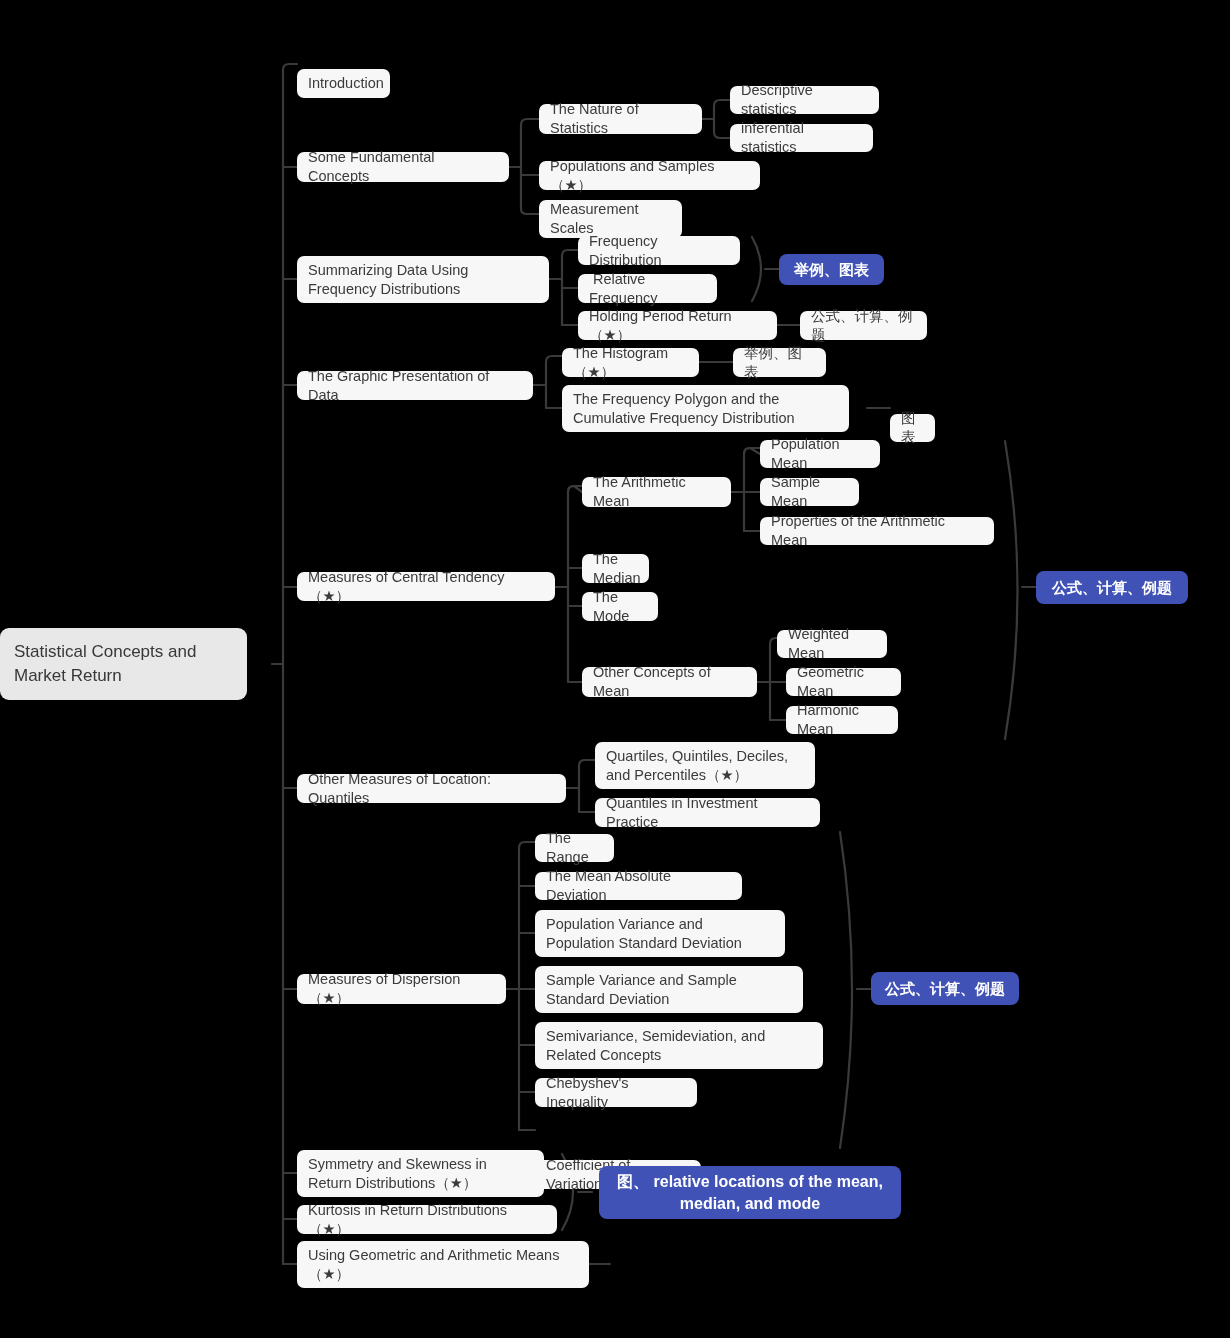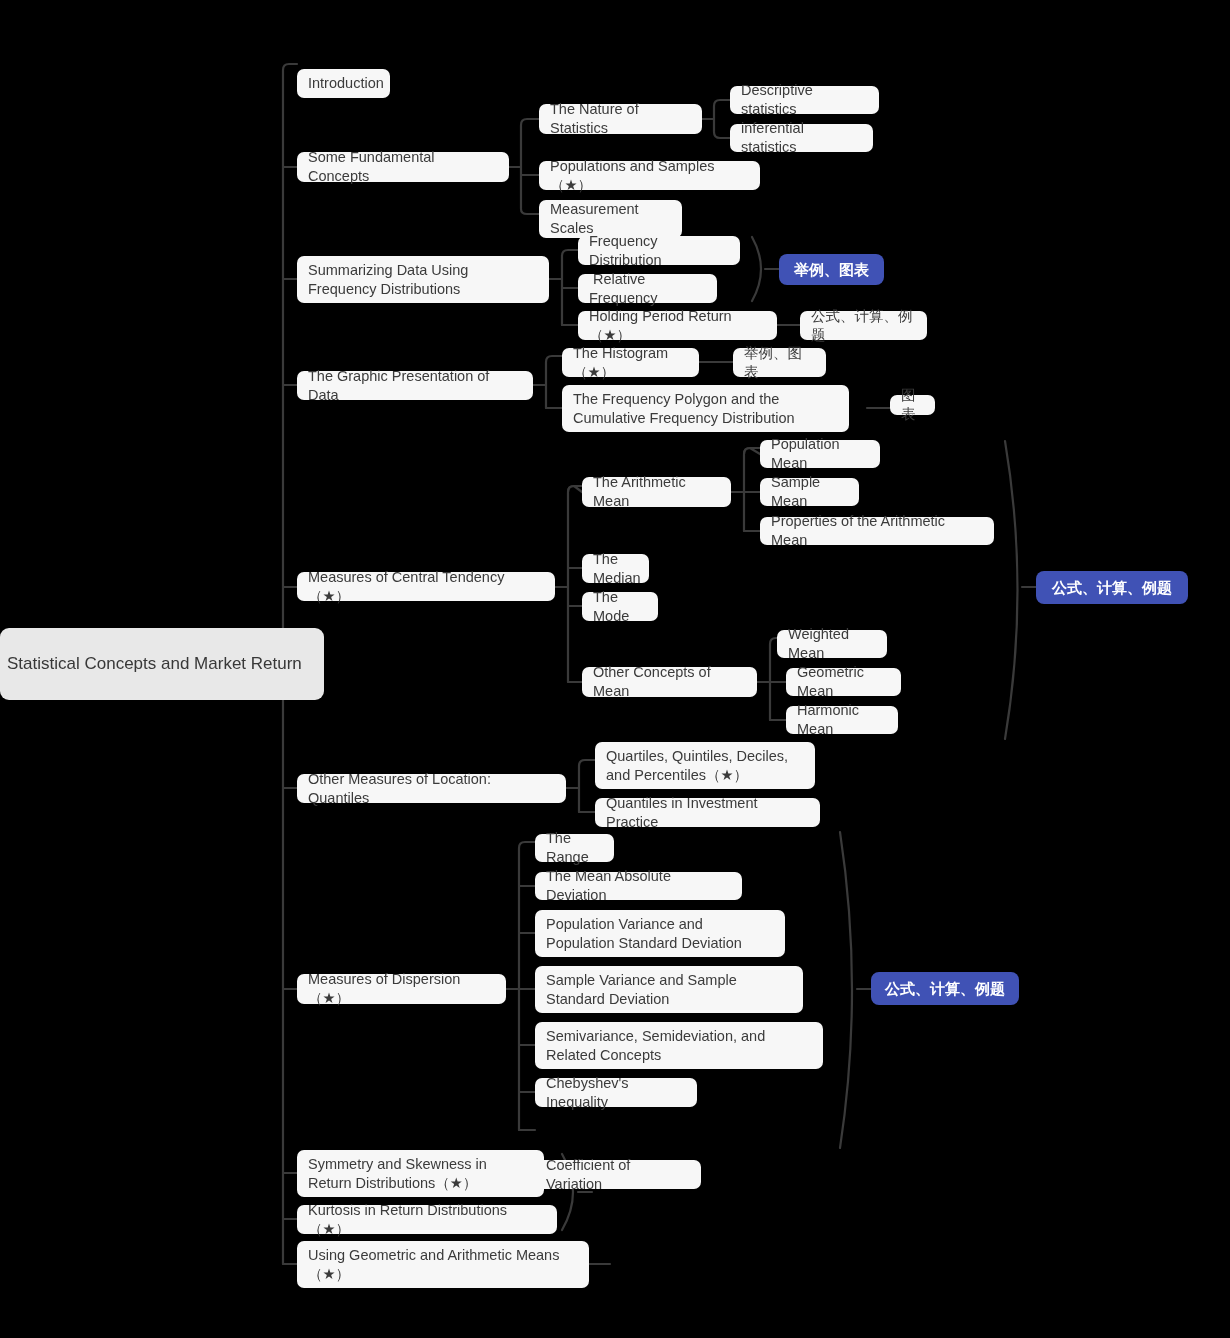--- a/index.html
+++ b/index.html
@@ -154,21 +154,21 @@
       <path d="M840,832 Q864,990 840,1148"></path>
       <path d="M857,989 L871,989"></path>
 
       <path d="M562,1154 Q584,1192 562,1230"></path>
       <path d="M578,1192 L592,1192"></path>
 
       <path d="M589,1264 L610,1264"></path>
     </g>
   </svg>
 
-  <div class="node root" style="left:0px; top:628px; width:324px; height:72px;padding-left:7px;">
+  <div class="node root" style="left:0px; top:628px; width:247px; height:72px;">
     <span>Statistical Concepts and Market Return</span>
   </div>
 
   <div class="node" style="left:297px; top:50px; width:93px; height:29px;margin-top:19px;">
     <span>Introduction</span>
   </div>
 
   <div class="node" style="left:297px; top:152px; width:212px; height:30px;">
     <span>Some Fundamental Concepts</span>
   </div>
@@ -226,21 +226,21 @@
   </div>
 
   <div class="node" style="left:733px; top:348px; width:93px; height:29px;">
     <span>举例、图表</span>
   </div>
 
   <div class="node" style="left:562px; top:385px; width:287px; height:47px;">
     <span>The Frequency Polygon and the Cumulative Frequency Distribution</span>
   </div>
 
-  <div class="node" style="left:890px; top:395px; width:45px; height:20px;">
+  <div class="node" style="left:890px; top:414px; width:45px; height:28px;">
     <span>图表</span>
   </div>
 
   <div class="node" style="left:297px; top:572px; width:258px; height:29px;">
     <span>Measures of Central Tendency（★）</span>
   </div>
 
   <div class="node" style="left:582px; top:477px; width:149px; height:30px;">
     <span>The Arithmetic Mean</span>
   </div>
@@ -334,19 +334,22 @@
   </div>
 
   <div class="node" style="left:297px; top:1150px; width:247px; height:47px;">
     <span>Symmetry and Skewness in Return Distributions（★）</span>
   </div>
 
   <div class="node" style="left:297px; top:1205px; width:260px; height:29px;">
     <span>Kurtosis in Return Distributions（★）</span>
   </div>
 
+  <div class="node tag wide" style="left:599px; top:1166px; width:302px; height:53px; padding:6px 14px;">
+    <span>图、 relative locations of the mean, median, and mode</span>
+  </div>
 
   <div class="node" style="left:297px; top:1241px; width:292px; height:47px;">
     <span>Using Geometric and Arithmetic Means（★）</span>
   </div>
 
 
 </div>
 
 </body></html>

